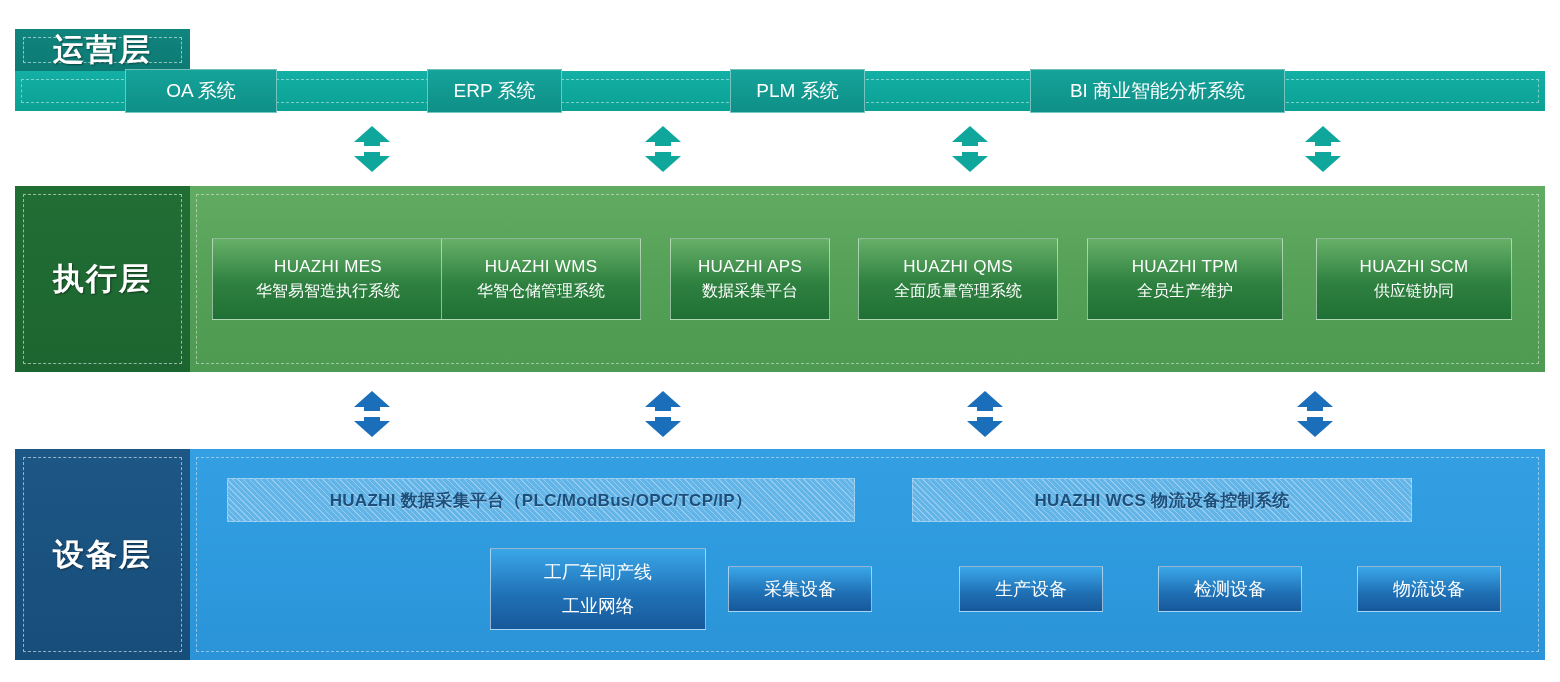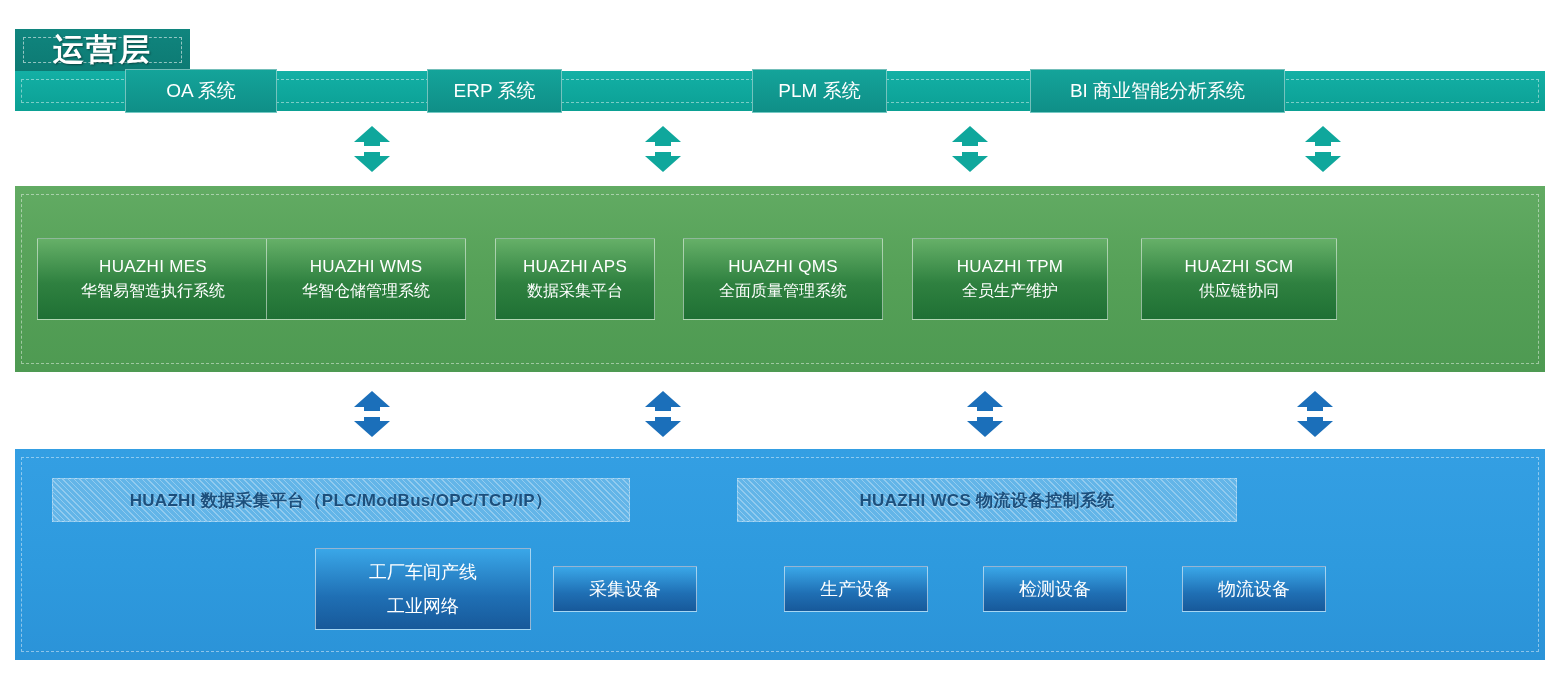--- a/index.html
+++ b/index.html
@@ -223,21 +223,21 @@
     </div>
     <div class="layer-body">
       <span class="dash"></span>
       <div class="op-cards" id="op-cards">
           <div class="op-card" style="left: 110px; width: 152px;">
             <span>OA 系统</span>
           </div>
           <div class="op-card" style="left: 412px; width: 135px;">
             <span>ERP 系统</span>
           </div>
-          <div class="op-card" style="left: 737px; width: 135px;">
+          <div class="op-card" style="left: 715px; width: 135px;">
             <span>PLM 系统</span>
           </div>
           <div class="op-card" style="left: 1015px; width: 255px;">
             <span>BI 商业智能分析系统</span>
           </div>
         </div>
     </div>
   </div>
 
   <div id="arrows-teal">
@@ -261,20 +261,24 @@
       </div>
       <div class="arrow" style="left: 1301px; top: 126px;">
         <svg viewBox="0 0 44 46" xmlns="http://www.w3.org/2000/svg">
           <path d="M22 0 L40 16 L30 16 L30 20 L14 20 L14 16 L4 16 Z" fill="#0fa79c"></path>
           <path d="M22 46 L40 30 L30 30 L30 26 L14 26 L14 30 L4 30 Z" fill="#0fa79c"></path>
         </svg>
       </div>
     </div>
 
   <div class="layer" id="layer-execution">
+    <div class="layer-label">
+      <span class="dash"></span>
+      <span class="txt">执行层</span>
+    </div>
     <div class="layer-body">
       <span class="dash"></span>
       <div class="ex-cards" id="ex-cards">
           <div class="ex-card" style="left: 22px; width: 232px; text-align: right;">
             <div class="line1">HUAZHI MES</div>
             <div class="line2">华智易智造执行系统</div>
           </div>
           <div class="ex-card" style="left: 251px; width: 200px;">
             <div class="line1">HUAZHI WMS</div>
             <div class="line2">华智仓储管理系统</div>
@@ -320,23 +324,27 @@
       </div>
       <div class="arrow" style="left: 1293px; top: 391px;">
         <svg viewBox="0 0 44 46" xmlns="http://www.w3.org/2000/svg">
           <path d="M22 0 L40 16 L30 16 L30 20 L14 20 L14 16 L4 16 Z" fill="#1b6fba"></path>
           <path d="M22 46 L40 30 L30 30 L30 26 L14 26 L14 30 L4 30 Z" fill="#1b6fba"></path>
         </svg>
       </div>
     </div>
 
   <div class="layer" id="layer-device">
+    <div class="layer-label">
+      <span class="dash"></span>
+      <span class="txt">设备层</span>
+    </div>
     <div class="layer-body" id="dev-body">
       <span class="dash"></span>
-    <div class="dev-banner" style="left: 37px; top: 29px; width: 578px;">
+    <div class="dev-banner" style="left: 37px; top: 29px; width: 628px;">
           <span>HUAZHI 数据采集平台（PLC/ModBus/OPC/TCP/IP）</span>
         </div>
         <div class="dev-banner" style="left: 722px; top: 29px; width: 500px;">
           <span>HUAZHI WCS 物流设备控制系统</span>
         </div>
         <div class="dev-card big" style="left: 300px; top: 99px; width: 216px; height: 82px;">
           <div class="l">工厂车间产线</div>
           <div class="l">工业网络</div>
         </div>
         <div class="dev-card small" style="left: 538px; top: 117px; width: 144px; height: 46px;">

